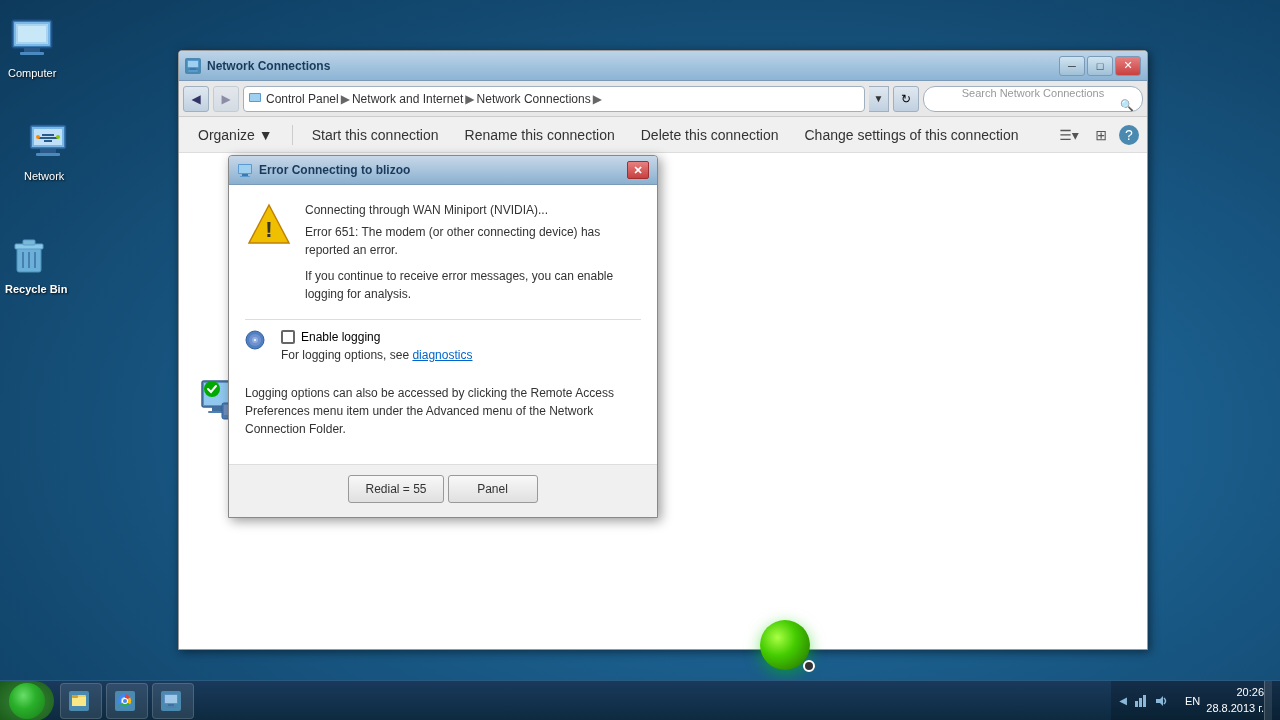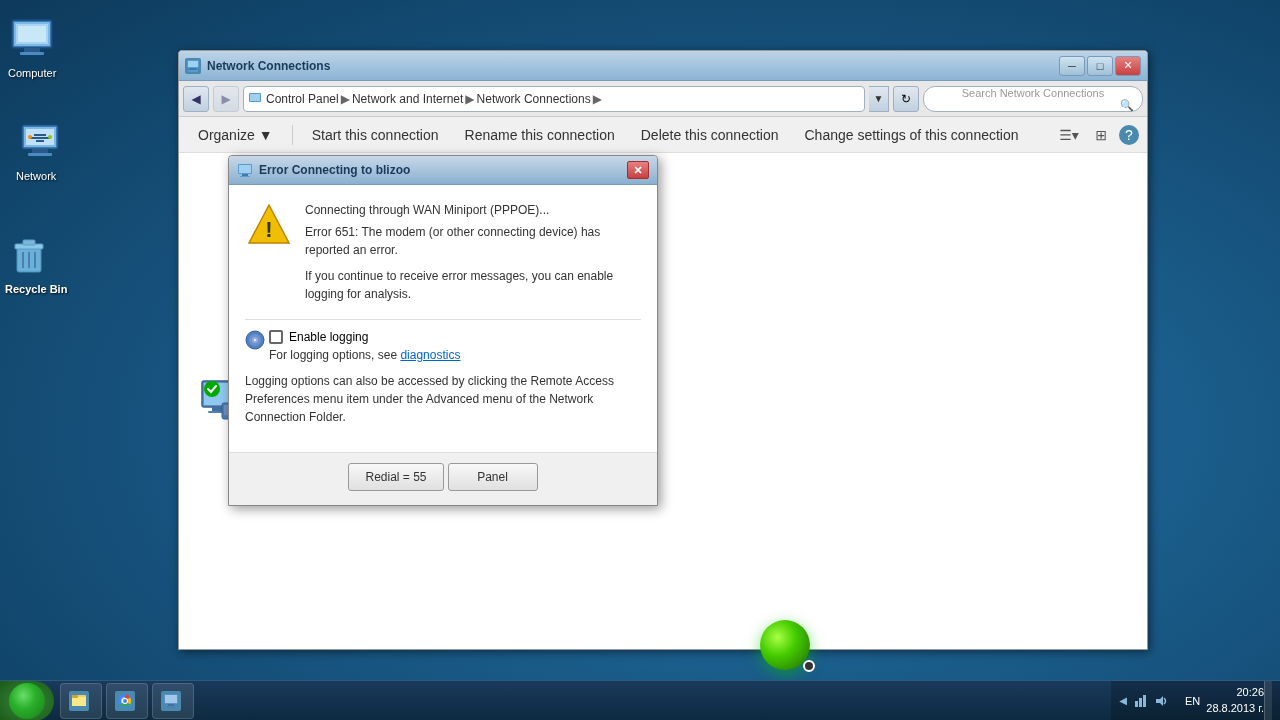--- a/index.html
+++ b/index.html
@@ -449,22 +449,22 @@
       margin-bottom: 4px;
     }
     .dialog-separator {
       height: 1px;
       background: #ddd;
       margin: 10px 0;
     }
     .logging-section {
       display: flex;
       align-items: flex-start;
-      gap: 4px;
-      margin-bottom: 10px;
+      gap: 16px;
+      margin-bottom: 22px;
     }
     .logging-icon {
       width: 20px;
       height: 20px;
       flex-shrink: 0;
     }
     .checkbox-row {
       display: flex;
       align-items: center;
       gap: 6px;
@@ -547,21 +547,21 @@
         <rect x="6" y="8" width="36" height="24" rx="1" fill="#7ab8e8"></rect>
         <rect x="16" y="34" width="16" height="4" fill="#2a5a8a"></rect>
         <rect x="12" y="38" width="24" height="3" rx="1" fill="#4a8ac0"></rect>
         <rect x="8" y="10" width="32" height="20" fill="#a8d4f0"></rect>
         <rect x="10" y="12" width="28" height="16" fill="#c8e8f8"></rect>
       </svg>
     </div>
     <div class="icon-label">Computer</div>
   </div>
 
-  <div class="desktop-icon" style="top:113px;left:12px;">
+  <div class="desktop-icon" style="top:113px;left:20px;">
     <div class="icon-img">
       <svg width="48" height="48" viewBox="0 0 48 48">
         <rect x="6" y="8" width="36" height="24" rx="2" fill="#3a7ab0" stroke="#1a4a80" stroke-width="1"></rect>
         <rect x="8" y="10" width="32" height="20" fill="#7ab8e8"></rect>
         <rect x="10" y="12" width="28" height="16" fill="#c0e0f8"></rect>
         <rect x="14" y="20" width="20" height="2" fill="#2a5a8a"></rect>
         <rect x="18" y="17" width="12" height="2" fill="#2a5a8a"></rect>
         <rect x="20" y="23" width="8" height="2" fill="#2a5a8a"></rect>
         <circle cx="14" cy="20" r="2" fill="#ff8800"></circle>
         <circle cx="34" cy="20" r="2" fill="#88cc00"></circle>
@@ -720,21 +720,21 @@
 
     <div class="dialog-body">
       <div class="dialog-main-row">
         <div class="warning-icon">
           <svg width="48" height="48" viewBox="0 0 48 48">
             <polygon points="24,4 44,42 4,42" fill="#f0c000" stroke="#c08000" stroke-width="1.5"></polygon>
             <text x="24" y="36" text-anchor="middle" font-size="22" font-weight="bold" fill="#333">!</text>
           </svg>
         </div>
         <div class="dialog-messages">
-          <div class="dialog-msg-line">Connecting through WAN Miniport (PPPOE)...</div>
+          <div class="dialog-msg-line">Connecting through WAN Miniport (NVIDIA)...</div>
           <div class="dialog-msg-line">Error 651: The modem (or other connecting device) has reported an error.</div>
           <div class="dialog-msg-line" style="margin-top:8px;">If you continue to receive error messages, you can enable logging for analysis.</div>
         </div>
       </div>
 
       <div class="dialog-separator"></div>
 
       <div class="logging-section">
         <div class="logging-icon">
           <svg width="20" height="20" viewBox="0 0 20 20">

